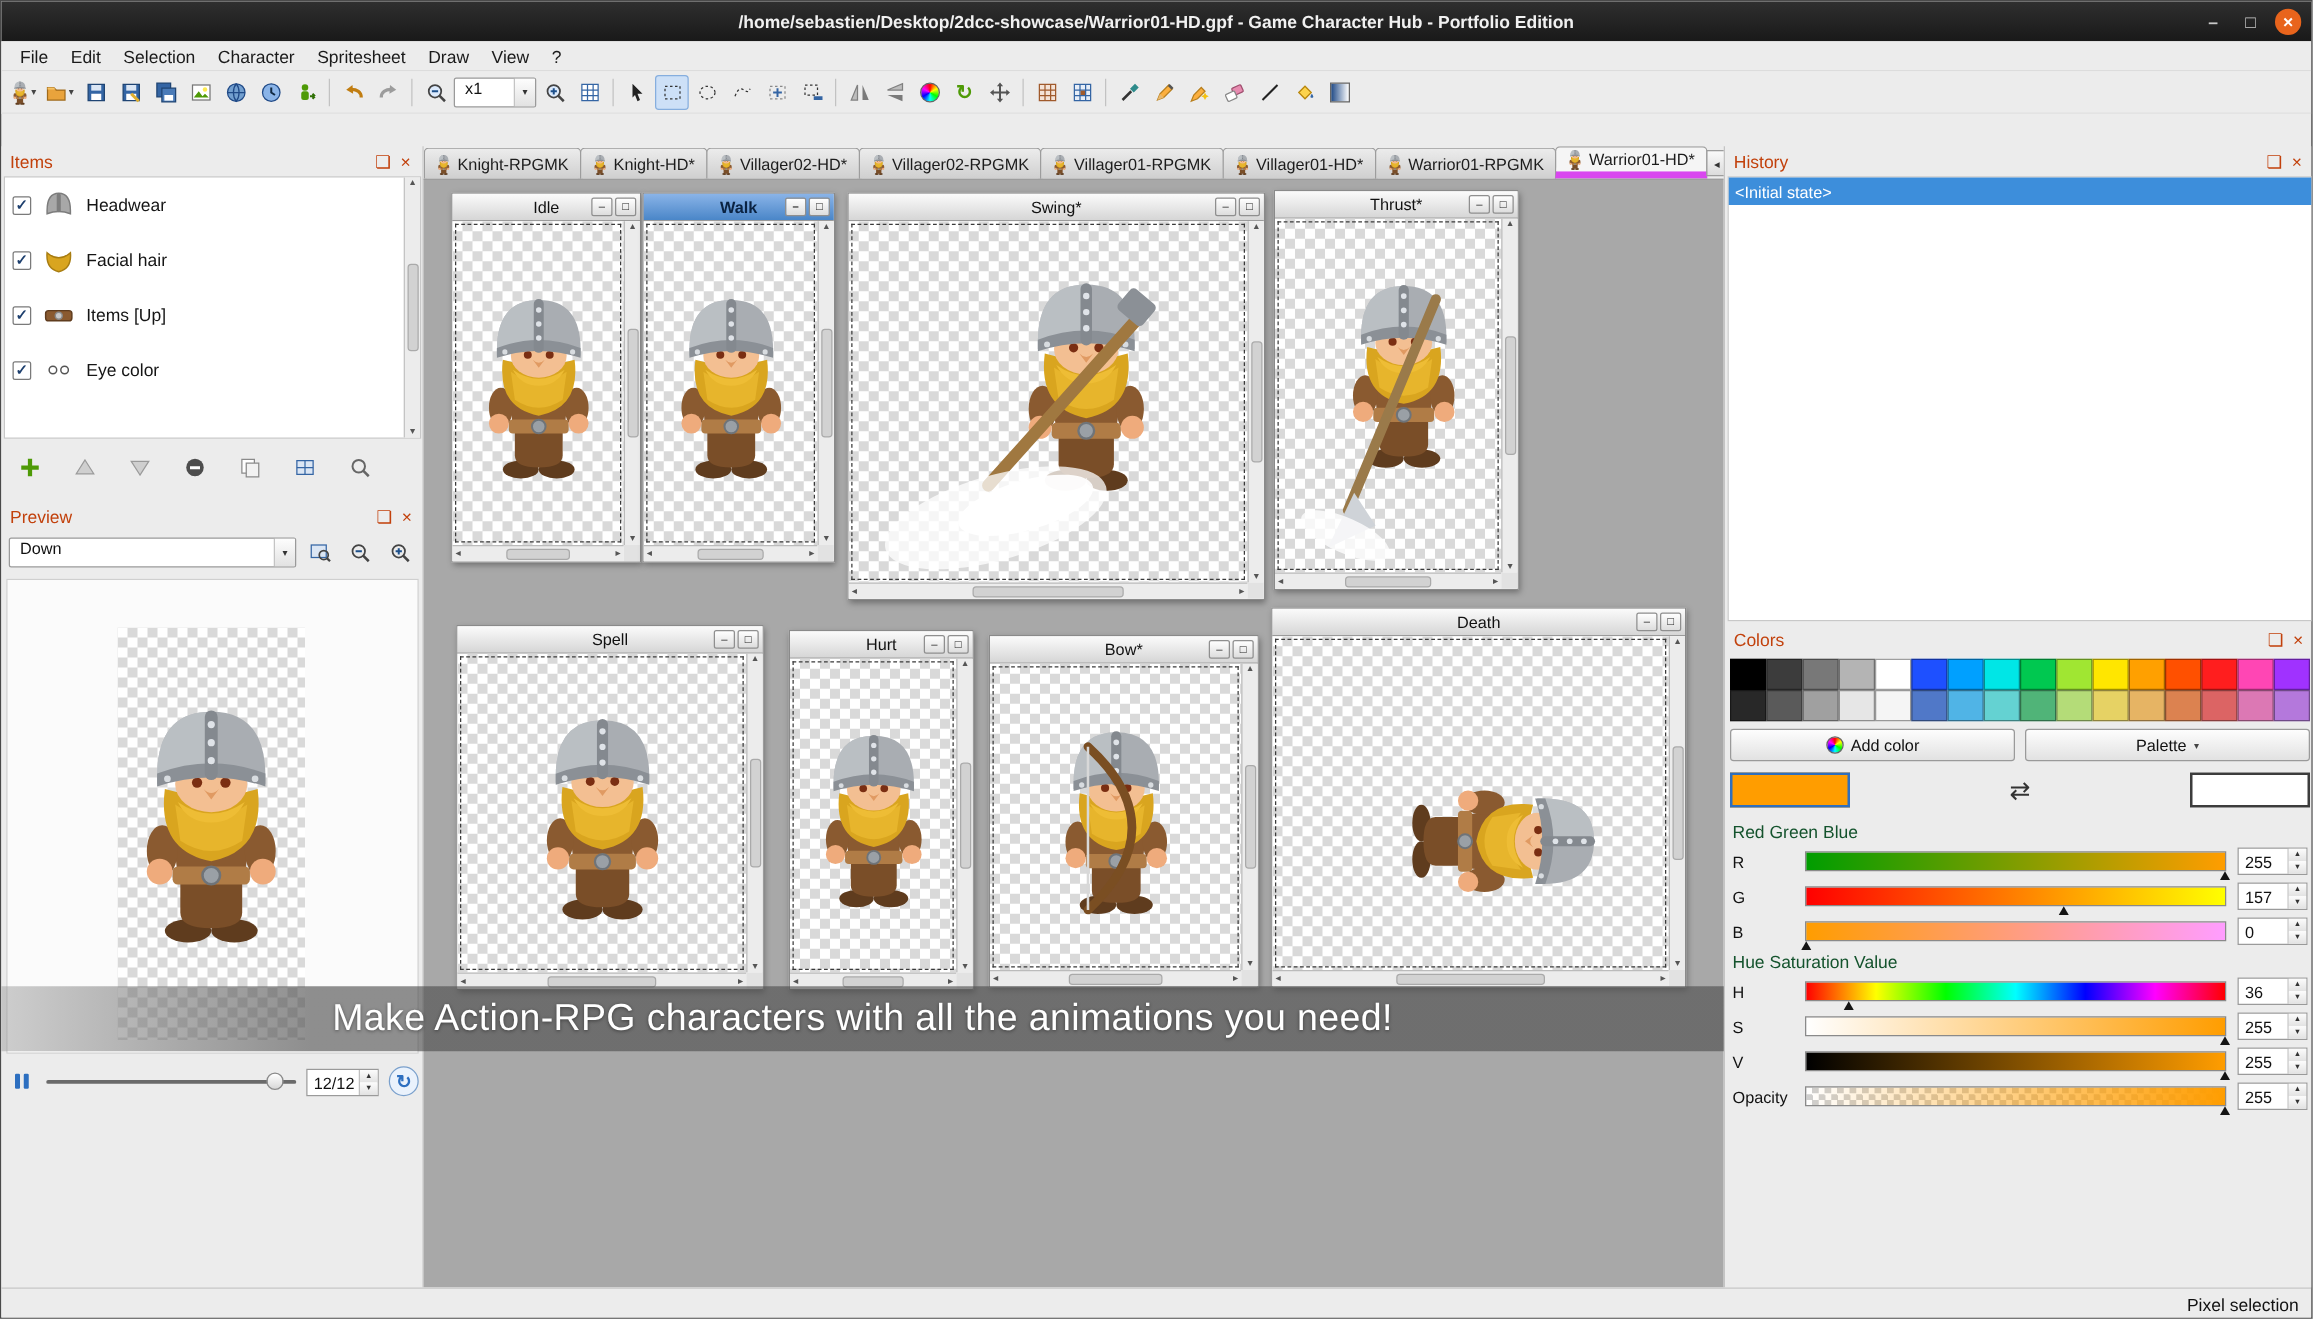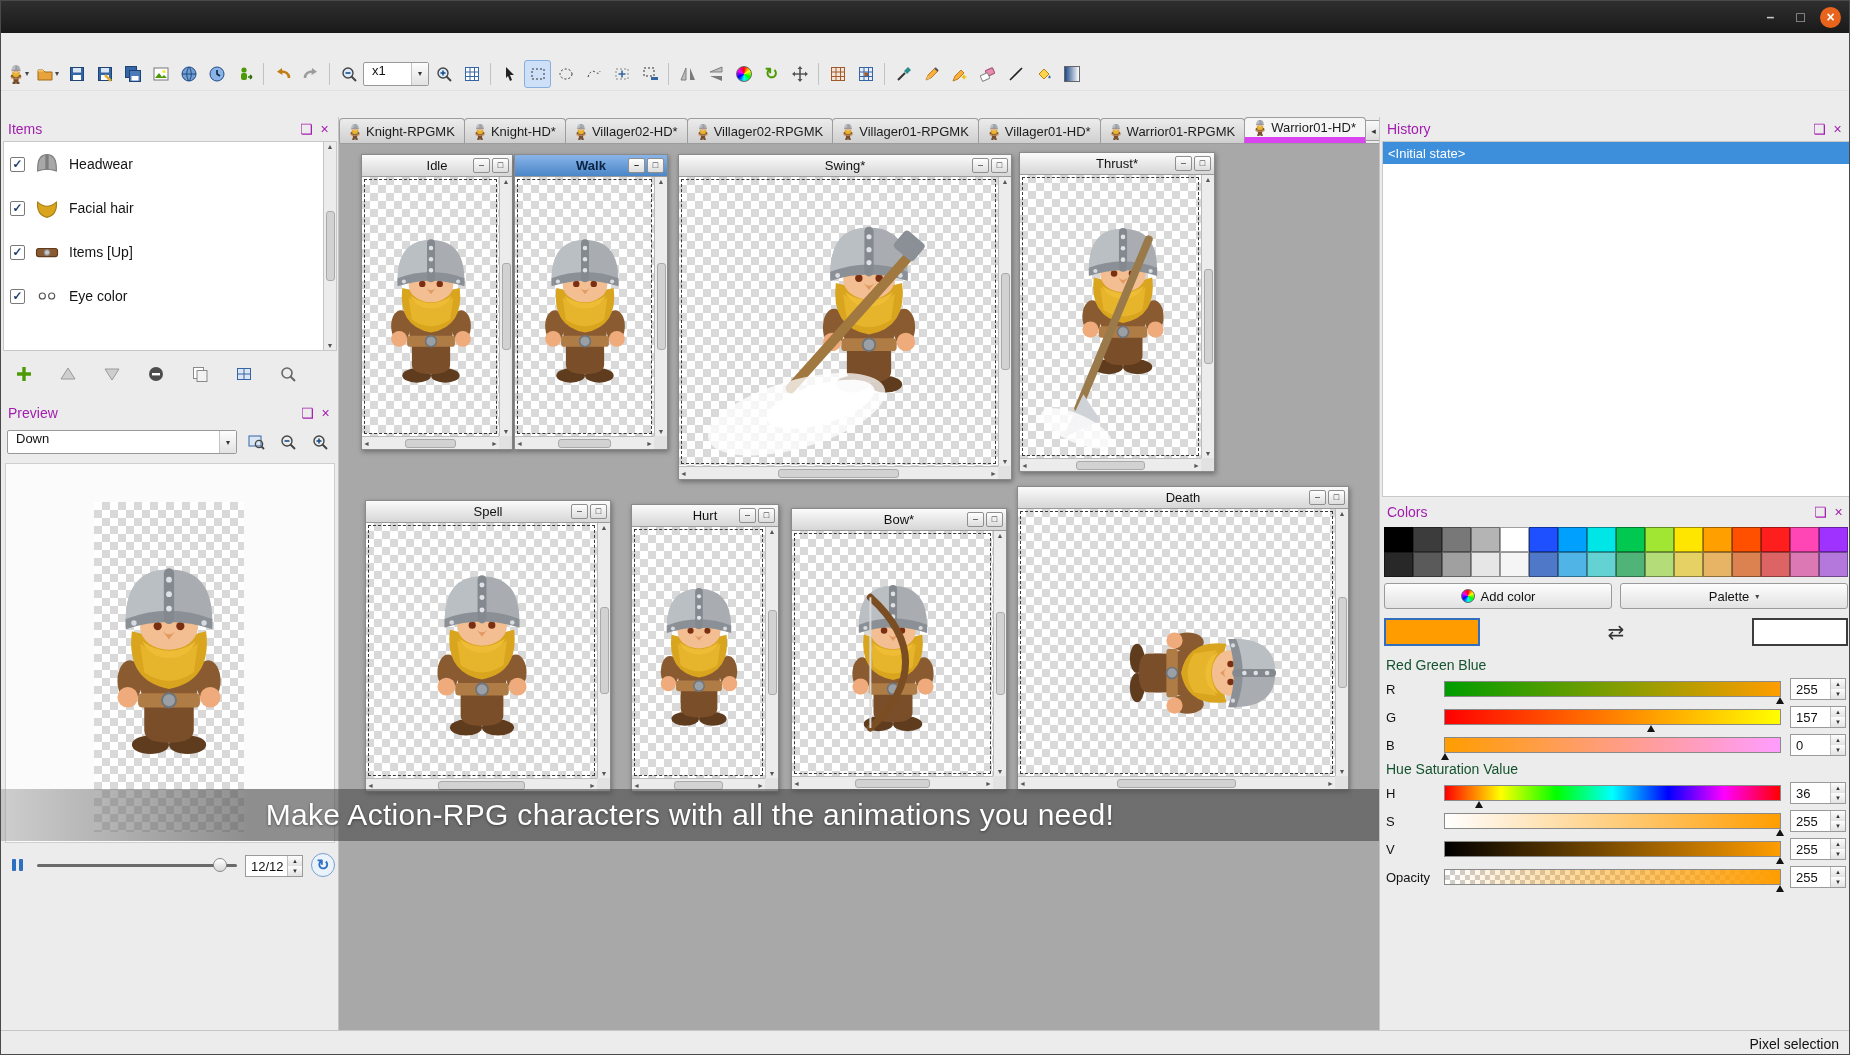--- a/index.html
+++ b/index.html
@@ -27,21 +27,21 @@
 .combo .car::before{content:"▾"}
 .cwheel{width:16px;height:16px;border-radius:50%;background:conic-gradient(#f00,#ff0,#0f0,#0ff,#00f,#f0f,#f00);border:1px solid #666}
 .gradsq{width:16px;height:16px;border:1px solid #666;background:linear-gradient(90deg,#204a87,#fff)}
 .glyphbtn{font-size:16px;font-weight:bold}
 
 #selbar{position:absolute;left:0;top:90px;width:100%;height:26px;background:#ececec;display:flex;align-items:center;padding-left:10px;font-size:13px;color:#1a1a1a;border-bottom:1px solid #d6d6d6}
 .selbtn{height:22px;display:flex;align-items:center;padding:0 3px;border:1px solid #b0b0b0;background:linear-gradient(#fdfdfd,#e6e6e6);border-radius:2px;margin:0 14px 0 8px;gap:3px}
 .selbtn .dd{font-size:8px;color:#444}
 .selbtn .dd::before{content:"▾"}
 
-.panel-h{display:flex;align-items:center;font-size:14px;color:#a21caf;padding:0 7px}
+.panel-h{display:flex;align-items:center;font-size:14px;color:#c2410c;padding:0 7px}
 .ph-icons{margin-left:auto;display:flex;gap:5px}
 .phi{width:13px;height:13px;display:flex;align-items:center;justify-content:center}
 
 #leftdock{position:absolute;left:0;top:116px;width:338px;height:913px;background:#ececec;border-right:1px solid #c4c4c4}
 #items-list{position:absolute;left:2px;top:24px;width:334px;height:210px;background:#fff;border:1px solid #c8c8c8}
 .item-row{height:44px;display:flex;align-items:center;gap:8px;padding-left:6px}
 .cbx{width:15px;height:15px;border:1px solid #7a7a7a;background:#fff;display:flex;align-items:center;justify-content:center;font-size:12px;font-weight:bold;color:#1d3f6e;border-radius:2px}
 .item-icon{width:28px;height:28px}
 .item-label{font-size:14px;color:#151515}
 .vscroll{position:absolute;right:0;top:0;bottom:0;width:13px;background:#ececec;border-left:1px solid #c4c4c4;display:flex;flex-direction:column;align-items:center;justify-content:space-between;font-size:7px;color:#555;padding:1px 0}
@@ -160,27 +160,38 @@
   <circle cx="32" cy="25" r="1.4" fill="#dfe3e8"></circle>
   <circle cx="15" cy="32" r="1.3" fill="#d8dce0"></circle>
   <circle cx="49" cy="32" r="1.3" fill="#d8dce0"></circle>
 </symbol>
 </defs>
 </svg>
 
 <div id="app">
 
   <div id="titlebar">
+    <span>/home/sebastien/Desktop/2dcc-showcase/Warrior01-HD.gpf - Game Character Hub - Portfolio Edition</span>
     <div id="win-controls">
       <span class="winbtn">–</span>
       <span class="winbtn">□</span>
       <span class="winbtn close">×</span>
     </div>
   </div>
 
+  <div id="menubar">
+    <span class="menu-item">File</span>
+    <span class="menu-item">Edit</span>
+    <span class="menu-item">Selection</span>
+    <span class="menu-item">Character</span>
+    <span class="menu-item">Spritesheet</span>
+    <span class="menu-item">Draw</span>
+    <span class="menu-item">View</span>
+    <span class="menu-item">?</span>
+  </div>
 
   <div id="toolbar">
     <span class="tb">
         <svg width="16" height="20" viewBox="0 0 64 96">
           <use href="#warrior"></use>
         </svg>
         <span class="dd"></span>
       </span>
     <span class="tb">
         <svg width="18" height="18">

